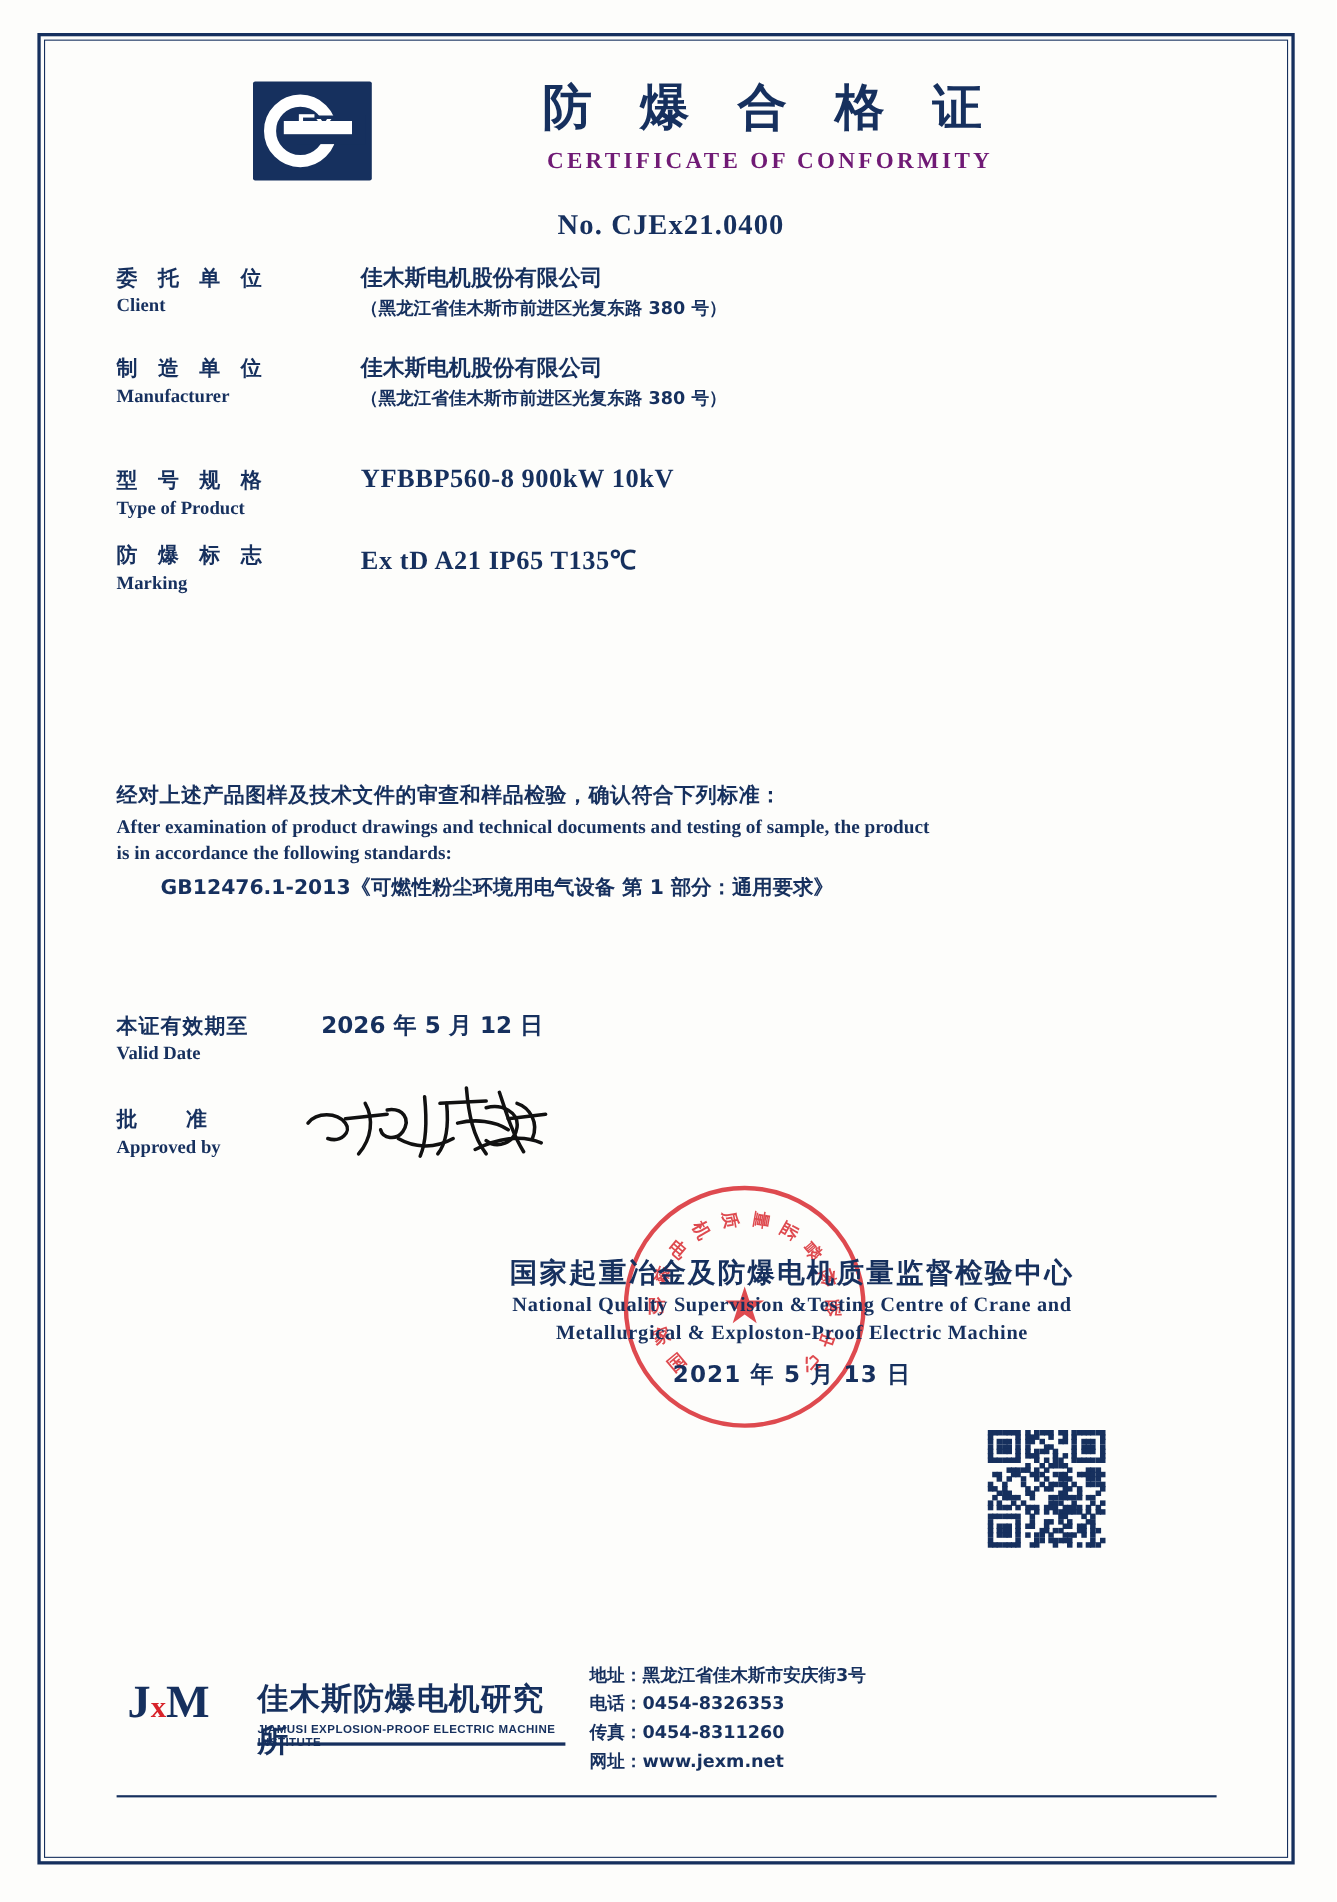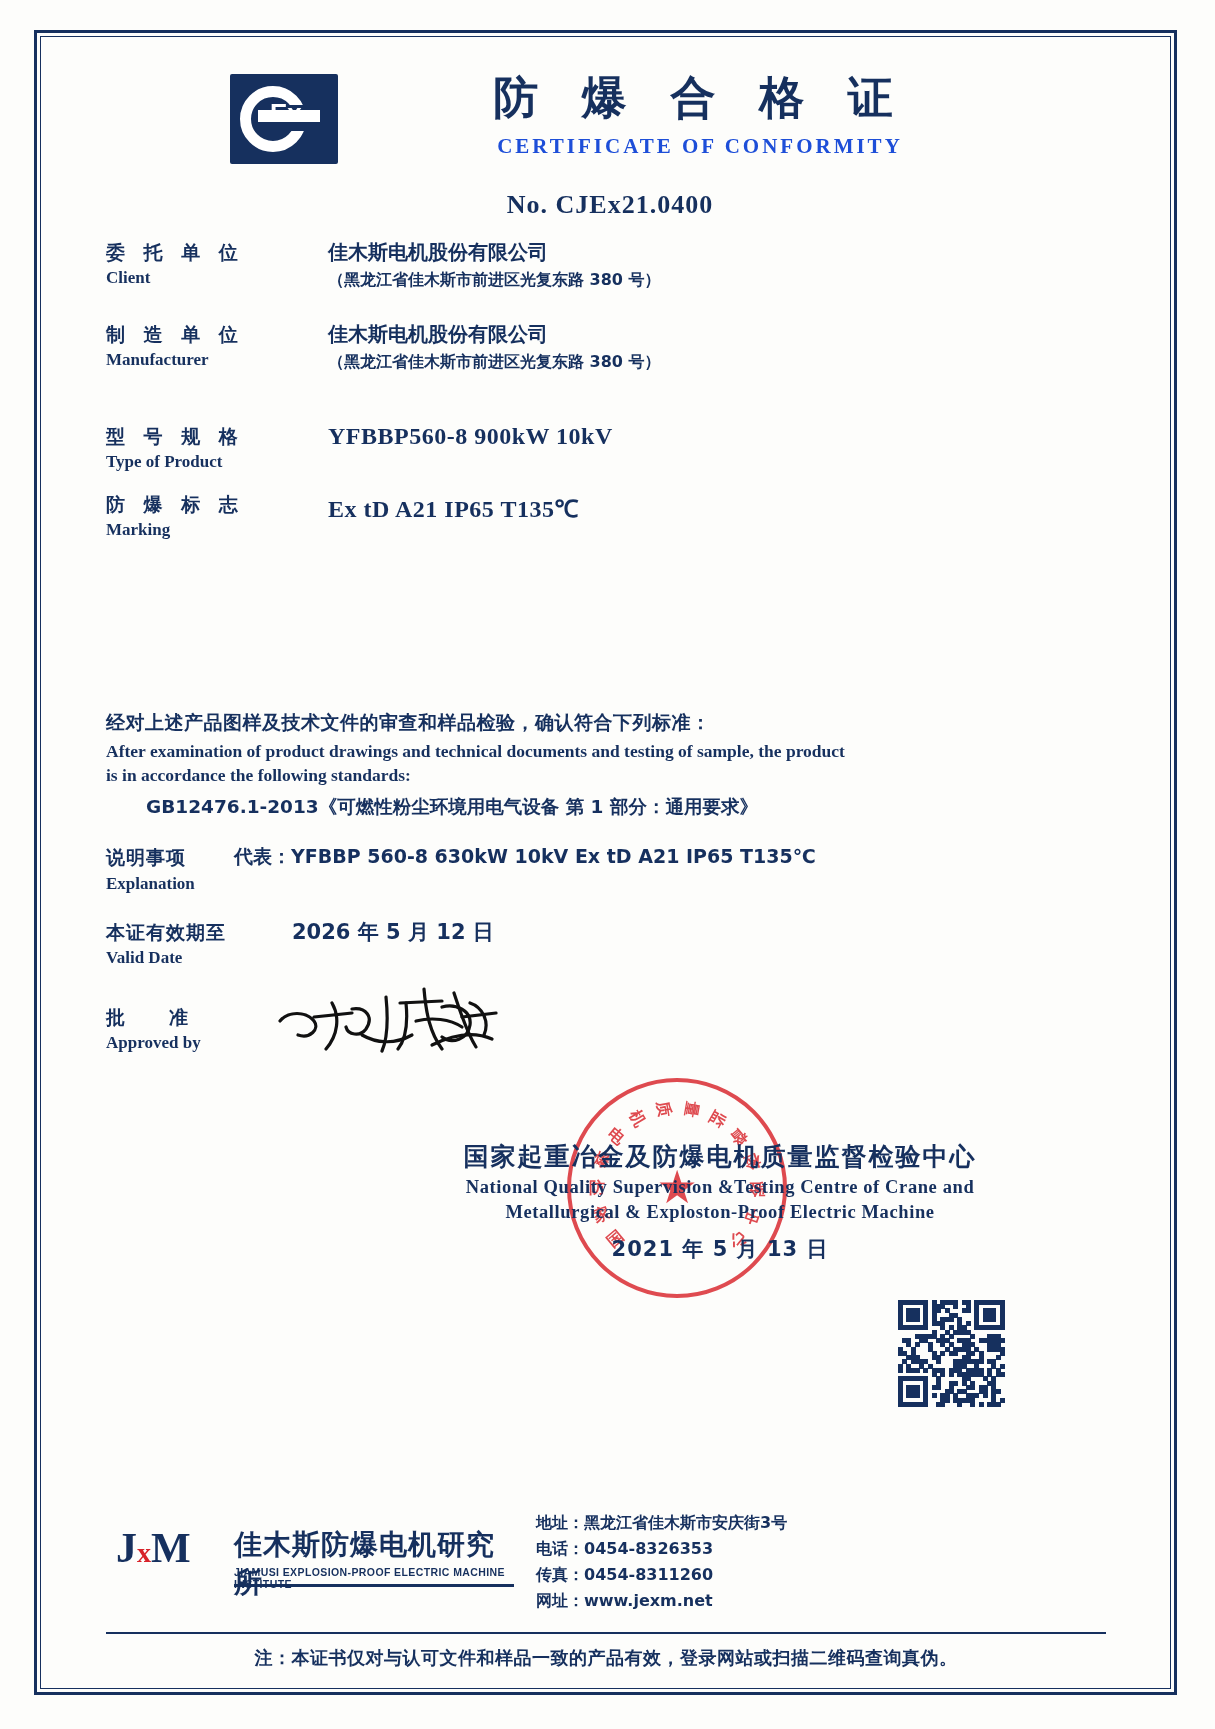--- a/index.html
+++ b/index.html
@@ -96,21 +96,21 @@
   }
   .title-en {
     position: absolute;
     left: 160px; top: 66px;
     width: 620px;
     text-align: center;
     font-family: "Liberation Serif", serif;
     font-weight: bold;
     font-size: 21px;
     letter-spacing: 3px;
-    color: #1d4ed8;
+    color: #701a75;
   }
   .cert-no {
     position: absolute;
     left: 330px; top: 190px;
     width: 560px;
     text-align: center;
     font-size: 26px;
     font-weight: bold;
     letter-spacing: 1px;
     color: #16305e;
@@ -476,25 +476,20 @@
 
   </div>
 
   <div class="statement">
     <div class="stmt-cn">经对上述产品图样及技术文件的审查和样品检验，确认符合下列标准：</div>
     <div class="stmt-en">After examination of product drawings and technical documents and testing of sample, the product</div>
     <div class="stmt-en" style="margin-top:0;">is in accordance the following standards:</div>
     <div class="std-line">GB12476.1-2013《可燃性粉尘环境用电气设备    第 1 部分：通用要求》</div>
   </div>
 
-  <div class="explanation">
-    <div class="expl-label-cn">说明事项</div>
-    <div class="expl-label-en">Explanation</div>
-    <div class="expl-value">代表：YFBBP 560-8    630kW    10kV      Ex tD A21 IP65 T135℃</div>
-  </div>
 
   <div class="valid">
     <div class="label-cn">本证有效期至</div>
     <div class="label-en">Valid Date</div>
     <div class="valid-value">2026 年 5 月 12 日</div>
   </div>
 
   <div class="approved">
     <div class="label-cn" style="letter-spacing:2px;">批　　准</div>
     <div class="label-en">Approved by</div>
@@ -876,14 +871,13 @@
     </div>
     <div class="contact">
       <div>地址：黑龙江省佳木斯市安庆街3号</div>
       <div>电话：0454-8326353</div>
       <div>传真：0454-8311260</div>
       <div>网址：www.jexm.net</div>
     </div>
   </div>
 
   <div class="footer-rule"></div>
-  <div class="note">注：本证书仅对与认可文件和样品一致的产品有效，登录网站或扫描二维码查询真伪。</div>
 </div>
 
 </body></html>

